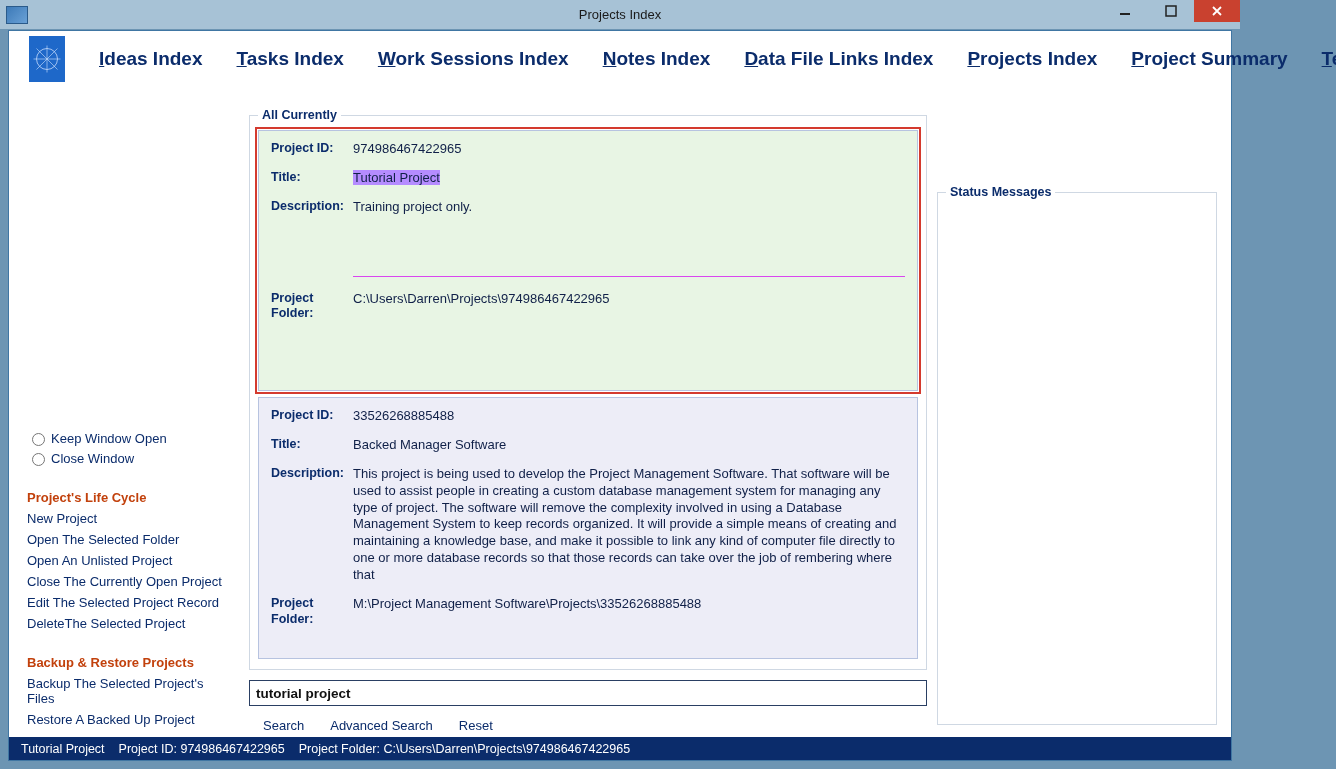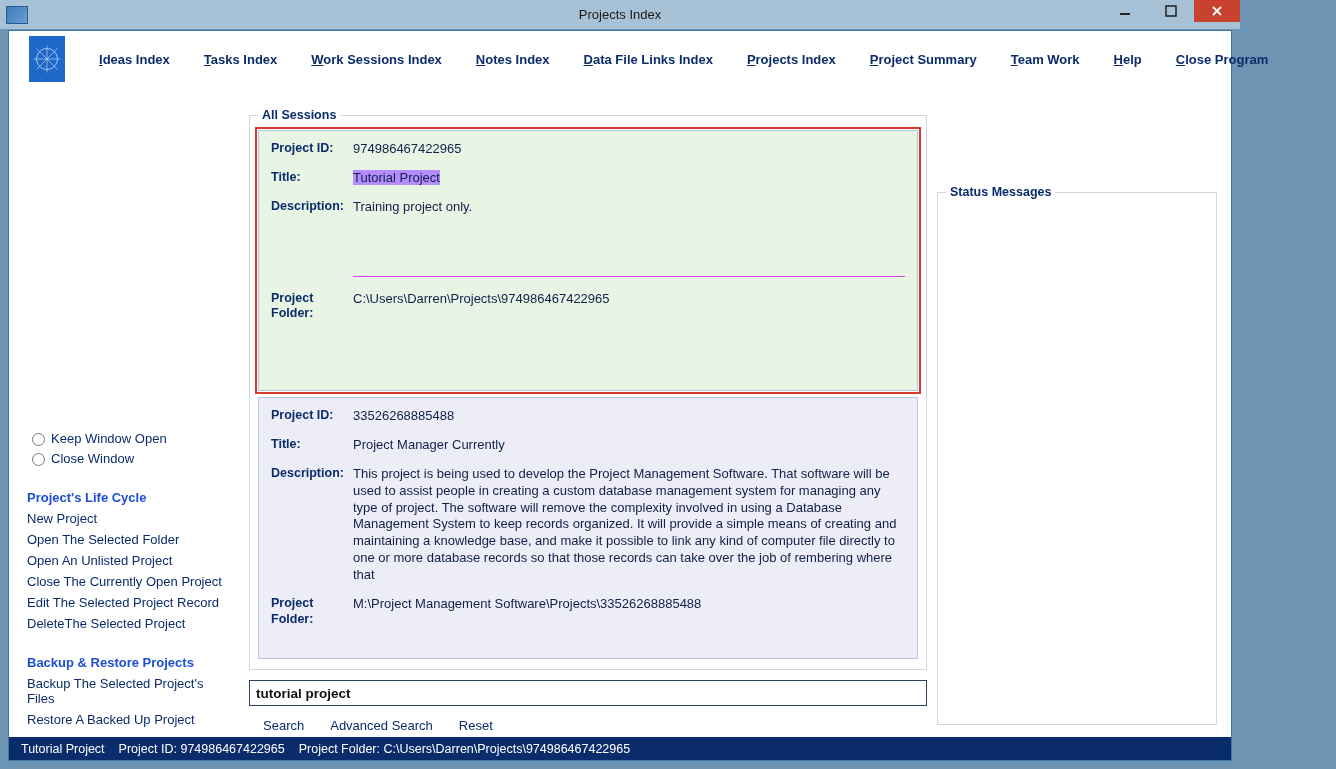--- a/index.html
+++ b/index.html
@@ -75,21 +75,21 @@
   }
   .app-logo {
     width: 46px; height: 46px;
     background: #1e68c9;
     display: flex; align-items: center; justify-content: center;
   }
   .app-logo svg { width: 36px; height: 36px; }
   .menu-item {
     color: #0b2c6b;
     font-weight: 700;
-    font-size: 13px;
+    font-size: 19px;
     cursor: pointer;
     white-space: nowrap;
   }
   .menu-item .ul { text-decoration: underline; }
   .main-area {
     position: absolute;
     top: 90px; left: 0; right: 0; bottom: 27px;
     display: flex;
     align-items: flex-end;
   }
@@ -98,21 +98,21 @@
     padding: 10px 4px 0 18px;
   }
   .radio-row {
     display: flex;
     align-items: center;
     margin-bottom: 4px;
     color: #0b2c6b;
   }
   .radio-row input { margin-right: 6px; }
   .sidebar-heading {
-    color: #1d4ed8;
+    color: #c2410c;
     font-weight: 700;
     margin-top: 24px;
     margin-bottom: 6px;
   }
   .sidebar-heading:first-of-type { margin-top: 24px; }
   .sidebar-link {
     color: #0b2c6b;
     margin-bottom: 6px;
     cursor: pointer;
   }
@@ -297,21 +297,21 @@
         <div class="sidebar-link">Edit The Selected Project Record</div>
         <div class="sidebar-link">DeleteThe Selected Project</div>
 
         <div class="sidebar-heading">Backup &amp; Restore Projects</div>
         <div class="sidebar-link">Backup The Selected Project's Files</div>
         <div class="sidebar-link">Restore A Backed Up Project</div>
       </div>
 
       <div class="center-col">
         <fieldset class="groupbox projects-box">
-          <legend>All Sessions</legend>
+          <legend>All Currently</legend>
 
           <div class="record selected">
             <div class="field-row">
               <div class="field-label">Project ID:</div>
               <div class="field-value">974986467422965</div>
             </div>
             <div class="field-row">
               <div class="field-label">Title:</div>
               <div class="field-value"><span class="highlight">Tutorial Project</span></div>
             </div>
@@ -327,21 +327,21 @@
             </div>
           </div>
 
           <div class="record other">
             <div class="field-row">
               <div class="field-label">Project ID:</div>
               <div class="field-value">33526268885488</div>
             </div>
             <div class="field-row">
               <div class="field-label">Title:</div>
-              <div class="field-value">Project Manager Currently</div>
+              <div class="field-value">Backed Manager Software</div>
             </div>
             <div class="field-row">
               <div class="field-label">Description:</div>
               <div class="field-value">This project is being used to develop the Project Management Software. That software will be used to assist people in creating a custom database management system for managing any type of project. The software will remove the complexity involved in using a Database Management System to keep records organized. It will provide a simple means of creating and maintaining a knowledge base, and make it possible to link any kind of computer file directly to one or more database records so that those records can take over the job of rembering where that</div>
             </div>
             <div class="field-row">
               <div class="field-label">Project Folder:</div>
               <div class="field-value">M:\Project Management Software\Projects\33526268885488</div>
             </div>
           </div>

